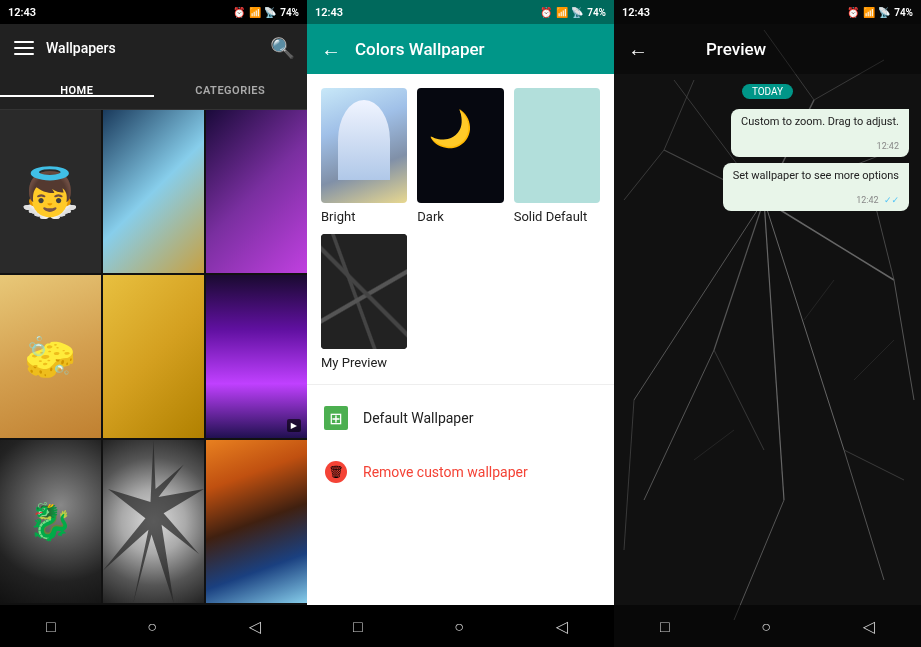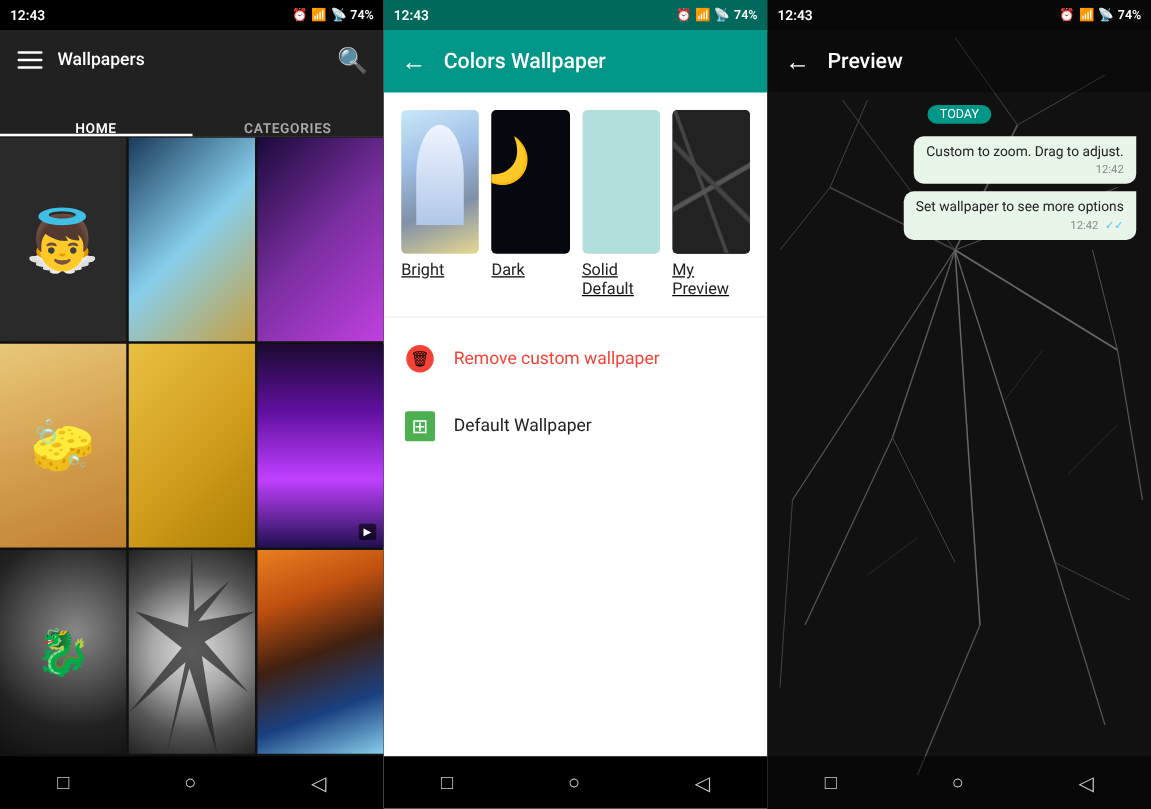--- a/index.html
+++ b/index.html
@@ -55,21 +55,21 @@
     }
     .toolbar-icon {
       color: #fff;
       font-size: 20px;
       cursor: pointer;
     }
     .tab-bar {
       height: 38px;
       background: #212121;
       display: flex;
-      align-items: flex-end;
+      align-items: center;
       border-bottom: 1px solid #333;
     }
     .tab-item {
       flex: 1;
       display: flex;
       align-items: center;
       justify-content: center;
       color: #aaa;
       font-size: 11px;
       font-weight: 600;
@@ -232,24 +232,23 @@
       font-size: 17px;
       font-weight: 500;
     }
     .back-icon {
       color: #fff;
       font-size: 20px;
       cursor: pointer;
     }
     .wallpaper-options-grid {
       display: grid;
-      grid-template-columns: 1fr 1fr 1fr 1fr;
+      grid-template-columns: 1fr 1fr 1fr;
       gap: 10px;
       padding: 14px 14px 6px 14px;
-      text-decoration: underline;
     }
     .wallpaper-option {
       display: flex;
       flex-direction: column;
       gap: 6px;
       cursor: pointer;
     }
     .option-thumbnail {
       width: 100%;
       height: 115px;
@@ -390,20 +389,21 @@
       align-items: center;
       padding: 0 14px;
       gap: 14px;
       position: relative;
       z-index: 10;
     }
     .preview-toolbar-title {
       color: #fff;
       font-size: 17px;
       font-weight: 500;
+      margin-left: 44px;
     }
     
     .cracked-bg {
       position: absolute;
       inset: 0;
       background: #111;
       z-index: 1;
     }
     .cracked-bg::before,
     .cracked-bg::after {
@@ -443,21 +443,21 @@
       padding: 6px 10px;
       max-width: 220px;
       font-size: 11px;
       color: #212121;
       position: relative;
     }
     .chat-bubble-time {
       font-size: 9px;
       color: #888;
       text-align: right;
-      margin-top: 3px;
+      margin-top: 13px;
     }
     .set-wallpaper-btn {
       position: absolute;
       bottom: 50px;
       left: 50%;
       transform: translateX(-50%);
       background: rgba(0,0,0,0.7);
       color: #fff;
       border: 1px solid #555;
       padding: 10px 24px;
@@ -584,29 +584,29 @@
     <div class="wallpaper-option">
       <div class="option-thumbnail thumb-photos">
         <div class="crack-lines"></div>
       </div>
       <span class="option-label">My Preview</span>
     </div>
   </div>
   <div class="menu-items">
     <div class="menu-item">
       <div class="menu-item-icon">
+        <div class="menu-item-icon-default"></div>
+      </div>
+      <span class="menu-item-text">Default Wallpaper</span>
+    </div>
+    <div class="menu-item">
+      <div class="menu-item-icon">
         <div class="menu-item-icon-remove"></div>
       </div>
       <span class="menu-item-text red">Remove custom wallpaper</span>
-    </div>
-    <div class="menu-item">
-      <div class="menu-item-icon">
-        <div class="menu-item-icon-default"></div>
-      </div>
-      <span class="menu-item-text">Default Wallpaper</span>
     </div>
   </div>
   <div style="flex:1"></div>
   <div class="nav-bar">
     <span class="nav-btn">□</span>
     <span class="nav-btn">○</span>
     <span class="nav-btn">◁</span>
   </div>
 </div>
 

